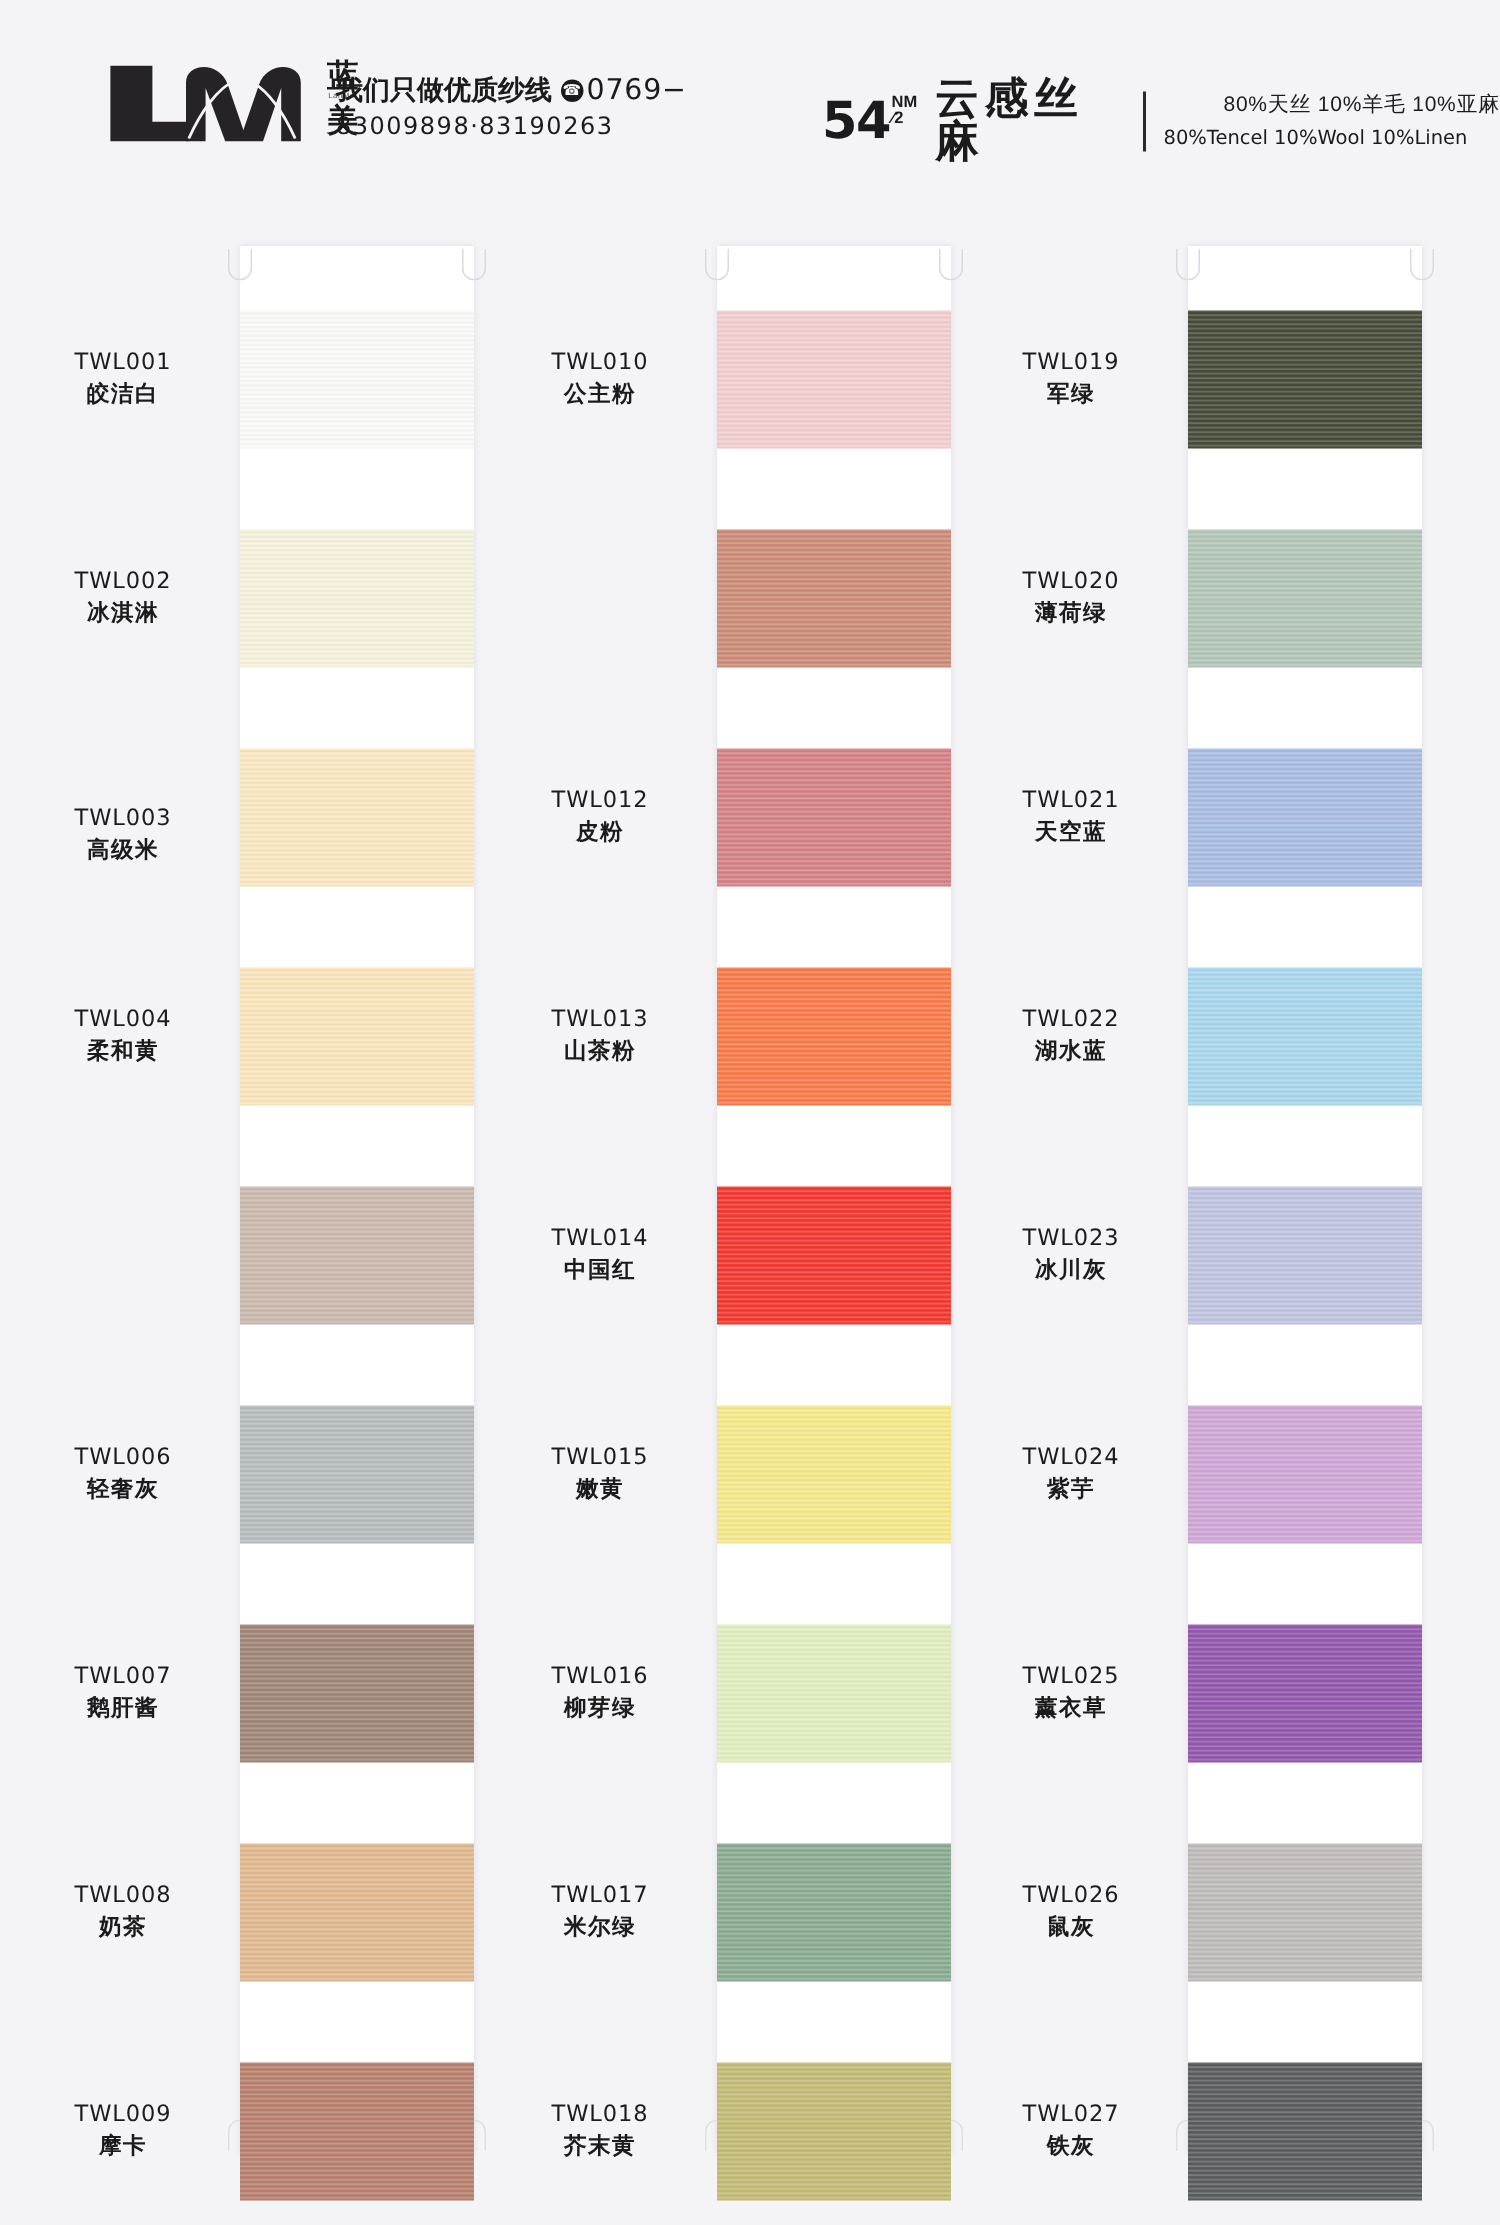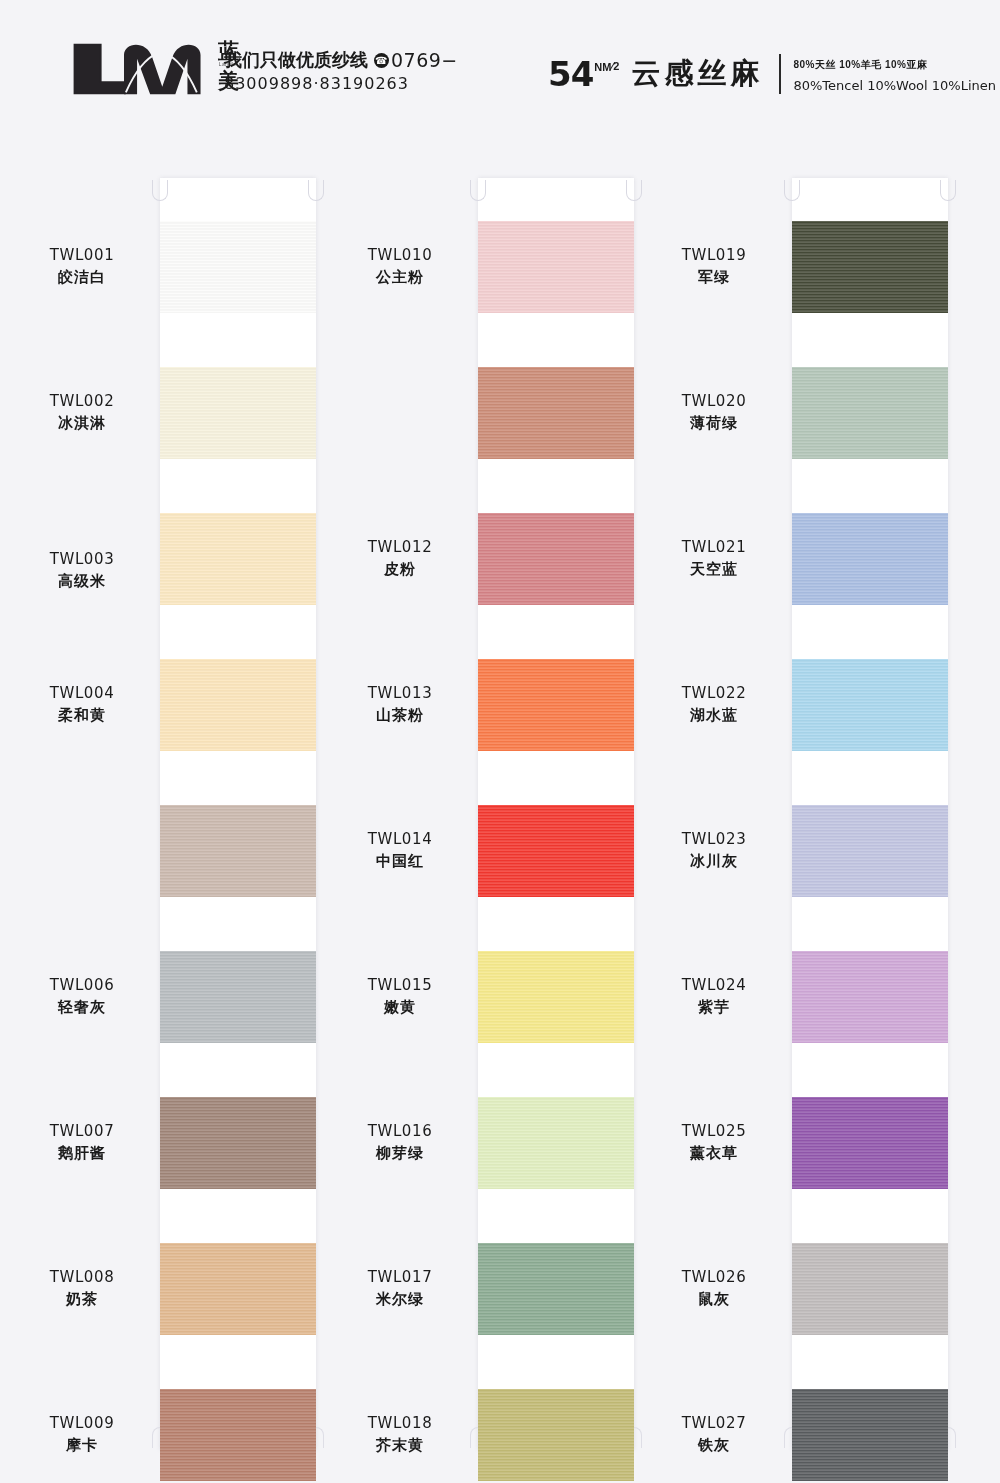--- a/index.html
+++ b/index.html
@@ -110,21 +110,21 @@
   }
   .yarn-count {
     font-size: 34px;
     font-weight: 700;
     letter-spacing: -1px;
     line-height: 1;
     font-family: "DejaVu Sans", sans-serif;
   }
   .yarn-sup {
     display: inline-flex;
-    flex-direction: row;
+    flex-direction: column;
     font-size: 11px;
     font-weight: 700;
     line-height: 1.05;
     margin-left: 1px;
     vertical-align: top;
     position: relative;
     top: -6px;
   }
   .yarn-sup .nm { letter-spacing: 0px; }
   .yarn-sup .two { letter-spacing: 0px; position: relative; top: -1px;}
@@ -138,37 +138,38 @@
   .divider-v {
     width: 2px;
     height: 40px;
     background: #2a2a2a;
     margin: 0 12px 0 16px;
   }
   .composition {
     line-height: 1.35;
   }
   .comp-cn {
-    font-size: 10px;
-    font-weight: 700;
+    font-size: 14px;
+    font-weight: 400;
     letter-spacing: 0.5px;
     white-space: nowrap;
+    margin-left: 40px;
   }
   .comp-en {
     font-size: 13px;
     font-weight: 400;
     letter-spacing: 0px;
     white-space: nowrap;
     font-family: "DejaVu Sans", sans-serif;
   }
 
   
   .columns {
     position: absolute;
-    top: 166px;
+    top: 152px;
     left: 0;
     width: 852px;
     height: 1300px;
   }
   .column {
     position: absolute;
     top: 0;
     width: 320px;
     height: 1290px;
   }

